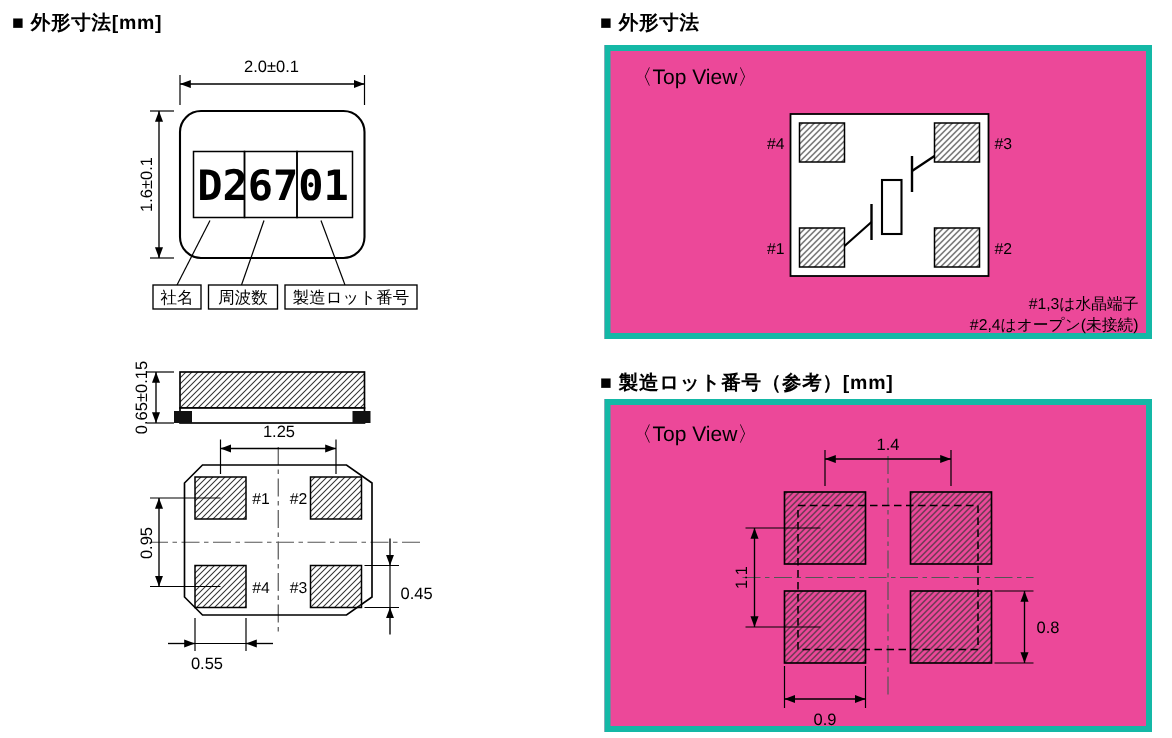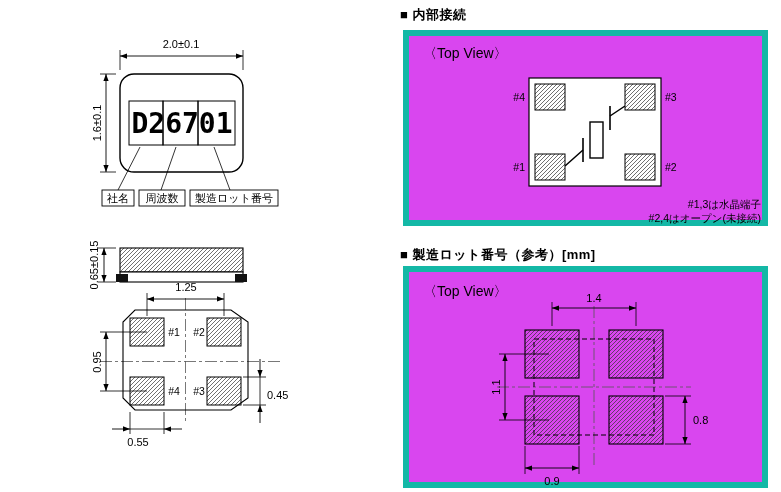--- a/index.html
+++ b/index.html
@@ -1,19 +1,19 @@
 <!DOCTYPE html>
 <html><head>
 <meta charset="utf-8">
 <style>
   html,body{margin:0;padding:0;background:#fff;}
   .page{position:relative;width:781px;height:492px;background:#ffffff;overflow:hidden;
         font-family:"Liberation Sans",sans-serif;color:#000;}
   .section-title{position:absolute;font-size:13px;font-weight:bold;letter-spacing:.5px;}
-  .panel{position:absolute;border:6px solid #14b8a6;background:#d946ef;box-sizing:border-box;}
+  .panel{position:absolute;border:4px solid #14b8a6;background:#ec4899;box-sizing:border-box;}
   svg{display:block;}
   svg text{font-family:"Liberation Sans",sans-serif;fill:#000;}
   .dim{font-size:11px;}
   .padlbl{font-size:10.5px;}
   .note{font-size:10.5px;}
   .viewlbl{font-size:14px;}
   .marking{font-family:"DejaVu Sans Mono",monospace;font-weight:bold;font-size:28px;}
   .lbl{font-size:11px;}
 </style>
 </head>
@@ -25,20 +25,21 @@
     <defs>
       <pattern id="hatch" patternUnits="userSpaceOnUse" width="4" height="4">
         <path d="M-1,1 l2,-2 M0,4 l4,-4 M3,5 l2,-2" stroke="#333" stroke-width="0.7"></path>
       </pattern>
       <marker id="arr" orient="auto-start-reverse" markerWidth="10" markerHeight="8" refX="8" refY="3">
         <path d="M0,0 L8,3 L0,6 Z" fill="#000"></path>
       </marker>
     </defs>
   </svg>
 
+  <div class="section-title" style="left:8px;top:6px;">■ 外形寸法[mm]</div>
 
   <svg width="400" height="492" style="position:absolute;left:0;top:0;">
 
     <g>
       <line x1="120" y1="70" x2="120" y2="50" stroke="#000" stroke-width="0.8"></line>
       <line x1="243" y1="70" x2="243" y2="50" stroke="#000" stroke-width="0.8"></line>
       <line x1="120" y1="56" x2="243" y2="56" stroke="#000" stroke-width="0.9" marker-start="url(#arr)" marker-end="url(#arr)"></line>
       <text class="dim" x="181" y="48" text-anchor="middle">2.0±0.1</text>
 
       <line x1="116" y1="74" x2="100" y2="74" stroke="#000" stroke-width="0.8"></line>
@@ -112,21 +113,21 @@
 
       <line x1="243" y1="377" x2="266" y2="377" stroke="#000" stroke-width="0.8"></line>
       <line x1="243" y1="405" x2="266" y2="405" stroke="#000" stroke-width="0.8"></line>
       <line x1="260" y1="377" x2="260" y2="405" stroke="#000" stroke-width="0.8"></line>
       <line x1="260" y1="359" x2="260" y2="377" stroke="#000" stroke-width="0.9" marker-end="url(#arr)"></line>
       <line x1="260" y1="423" x2="260" y2="405" stroke="#000" stroke-width="0.9" marker-end="url(#arr)"></line>
       <text class="dim" x="267" y="399" text-anchor="start">0.45</text>
     </g>
   </svg>
 
-  <div class="section-title" style="left:400px;top:6px;">■ 内部接続</div>
+  <div class="section-title" style="left:400px;top:6px;">■ 外形寸法</div>
 
   <div class="panel" style="left:403px;top:30px;width:365px;height:196px;">
     <svg width="363" height="194">
       <text class="viewlbl" x="14" y="22">〈Top View〉</text>
 
       <rect x="120" y="42" width="132" height="108" fill="#fff" stroke="#000" stroke-width="1.2"></rect>
 
       <rect x="126" y="48" width="30" height="26" fill="url(#hatch)" stroke="#000" stroke-width="1"></rect>
       <rect x="216" y="48" width="30" height="26" fill="url(#hatch)" stroke="#000" stroke-width="1"></rect>
       <rect x="126" y="118" width="30" height="26" fill="url(#hatch)" stroke="#000" stroke-width="1"></rect>

